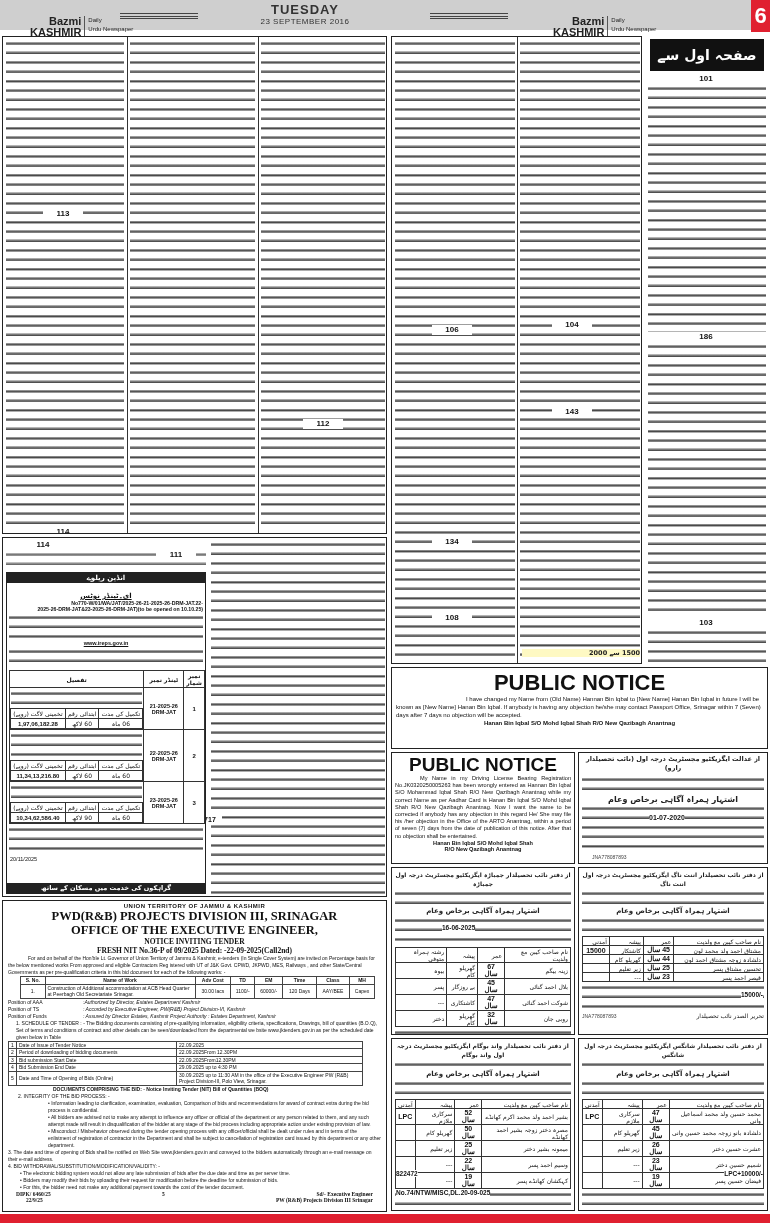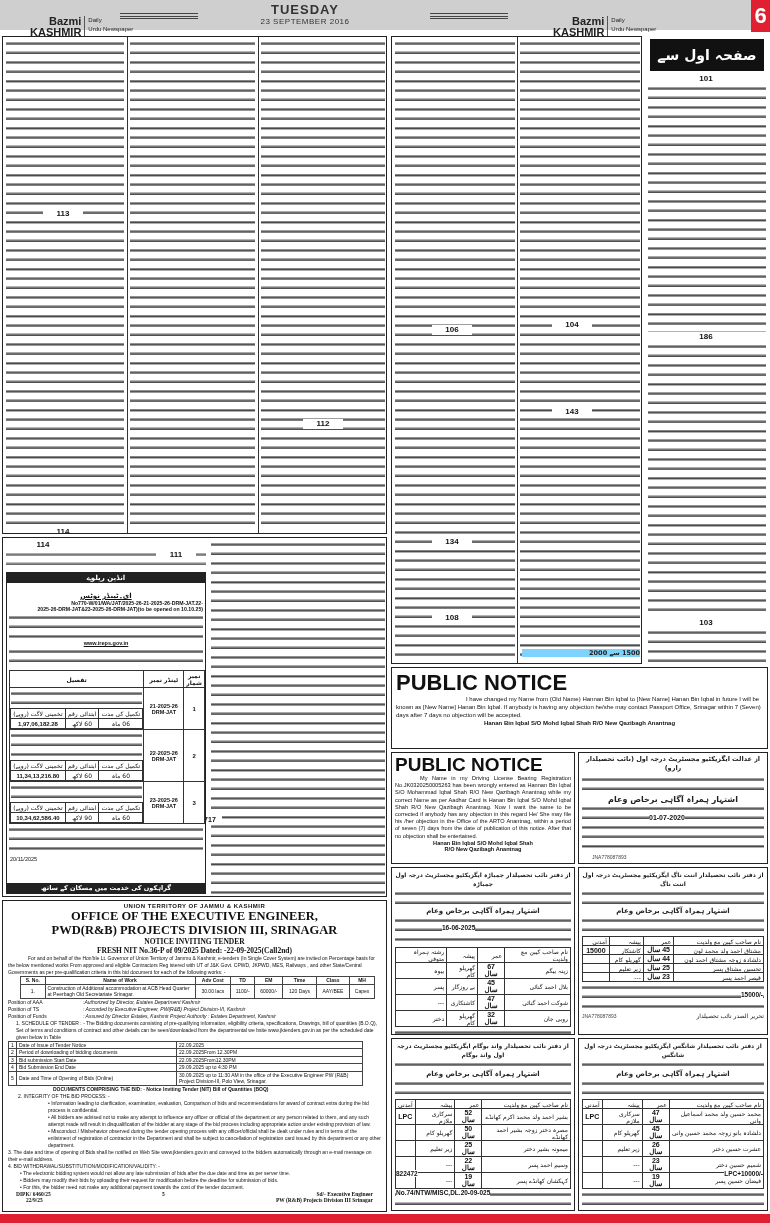--- a/index.html
+++ b/index.html
@@ -29,21 +29,21 @@
 .banner{background:#222;color:#fff;text-align:center;font-weight:bold;direction:rtl}
 .rlabel{font-size:7px;font-weight:bold;text-align:center;direction:rtl}
 table{border-collapse:collapse}
 .rail td,.rail th{border:1px solid #333;font-size:6px;padding:1px 2px;text-align:center;direction:rtl}
 .pwd{font-family:"Liberation Serif",serif}
 .pwd .t1{text-align:center;font-size:6px;font-weight:bold;font-family:"Liberation Sans",sans-serif;letter-spacing:.5px}
 .pwd .t2{text-align:center;font-size:12.5px;font-weight:bold;line-height:14px}
 .pwd .t3{text-align:center;font-size:7.5px;font-weight:bold}
 .pwd .sm{font-size:5px;line-height:7px;font-family:"Liberation Sans",sans-serif}
 .pwd table td,.pwd table th{border:1px solid #444;font-size:5px;padding:0 2px;font-family:"Liberation Sans",sans-serif;line-height:6.5px}
-.pn-title{font-family:"Liberation Sans",sans-serif;font-weight:bold;color:#111}
+.pn-title{font-family:"Liberation Sans",sans-serif;font-weight:bold;text-align:center;color:#111}
 .en{font-family:"Liberation Sans",sans-serif}
 .ut td{border:1px solid #333;font-size:6px;padding:0 2px;height:9px;direction:rtl;text-align:right}
 .ut td.b{font-weight:bold;font-family:"Liberation Sans",sans-serif;font-size:7px;text-align:center}
 .footer-bar{position:absolute;left:0;top:1214px;width:770px;height:9px;background:#e02030}
 </style>
 </head>
 <body>
 
 <div class="page">
 
@@ -90,21 +90,21 @@
 
   <div class="box" style="left:391px;top:36px;width:251px;height:628px">
     <div class="col urdu filler" style="left:3px;top:2px;width:120px;height:622px"></div>
     <div class="vrule" style="left:125px"></div>
     <div class="col urdu filler" style="left:128px;top:2px;width:120px;height:622px"></div>
     <div class="num" style="position:absolute;left:160px;top:283px;width:40px">104</div>
     <div class="num" style="position:absolute;left:160px;top:370px;width:40px">143</div>
     <div class="num" style="position:absolute;left:40px;top:288px;width:40px">106</div>
     <div class="num" style="position:absolute;left:40px;top:500px;width:40px">134</div>
     <div class="num" style="position:absolute;left:40px;top:576px;width:40px">108</div>
-    <div class="urdu" style="position:absolute;left:130px;top:612px;width:118px;background:#7dd3fc;font-size:6.5px;line-height:8px;direction:rtl;font-weight:bold">1500 سے 2000</div>
+    <div class="urdu" style="position:absolute;left:130px;top:612px;width:118px;background:#fef9c3;font-size:6.5px;line-height:8px;direction:rtl;font-weight:bold">1500 سے 2000</div>
   </div>
 
   <div class="box" style="left:646px;top:36px;width:122px;height:628px;border:none">
     <div style="position:absolute;left:4px;top:3px;width:114px;height:32px;border:3px double #111;background:#111;color:#fff;font-size:14px;font-weight:bold;text-align:center;line-height:26px;direction:rtl">صفحہ اول سے آگے</div>
     <div class="num" style="position:absolute;left:40px;top:38px;width:40px">101</div>
     <div class="col urdu filler" style="left:2px;top:48px;width:118px;height:248px"></div>
     <div class="num" style="position:absolute;left:40px;top:296px;width:40px">186</div>
     <div class="col urdu filler" style="left:2px;top:306px;width:118px;height:272px"></div>
     <div class="num" style="position:absolute;left:40px;top:582px;width:40px">103</div>
     <div class="col urdu filler" style="left:2px;top:592px;width:118px;height:34px"></div>
@@ -198,22 +198,22 @@
       </tbody>
         </table>
       <div class="urdu filler" style="height:30px;margin:1px 2px"></div>
       <div class="en" style="font-size:5.5px;padding-left:3px">20/11/2025</div>
       <div class="banner" style="position:absolute;left:0;right:0;bottom:0;height:10px;font-size:6.5px;line-height:10px">گراہکوں کی خدمت میں مسکان کے ساتھ</div>
     </div>
   </div>
 
   <div class="box pwd" style="left:2px;top:900px;width:385px;height:312px;padding:2px 5px">
     <div class="t1">UNION TERRITORY OF JAMMU &amp; KASHMIR</div>
+    <div class="t2">PWD(R&amp;B) PROJECTS DIVISION III, SRINAGAR</div>
     <div class="t2">OFFICE OF THE EXECUTIVE ENGINEER,</div>
-    <div class="t2">PWD(R&amp;B) PROJECTS DIVISION III, SRINAGAR</div>
     <div class="t3">NOTICE INVITING TENDER</div>
     <div class="t3">FRESH NIT No.36-P of  09/2025 Dated: -22-09-2025(Call2nd)</div>
     <div class="sm" style="text-indent:20px">For and on behalf of the Hon'ble Lt. Governor of Union Territory of Jammu &amp; Kashmir, e-tenders (In Single Cover System) are invited on Percentage basis for the below mentioned works   From approved and eligible Contractors Reg  istered with UT of  J&amp;K Govt.  CPWD, JKPWD, MES, Railways , and other State/Central Governments as per pre-qualification criteria in this bid document for each of the following works: -</div>
     <table style="width:355px;margin-left:12px">
       <tbody>
           <tr>
         <th>S. No.</th>
         <th>Name of Work</th>
         <th>Adv Cost</th>
         <th>TD</th>

